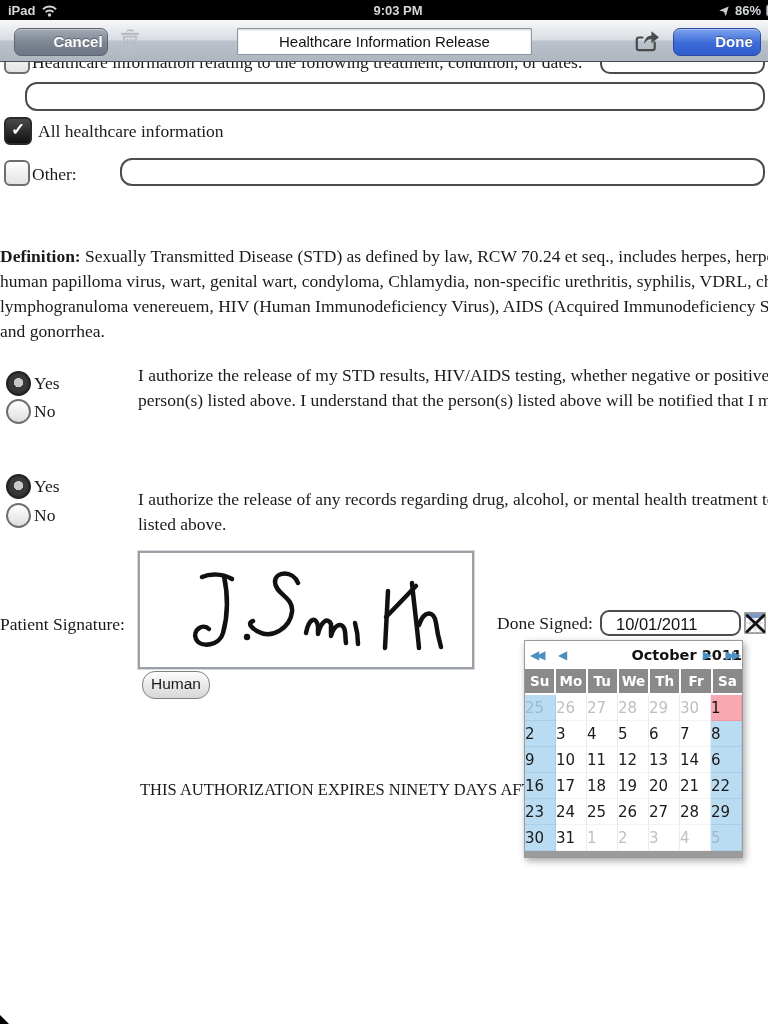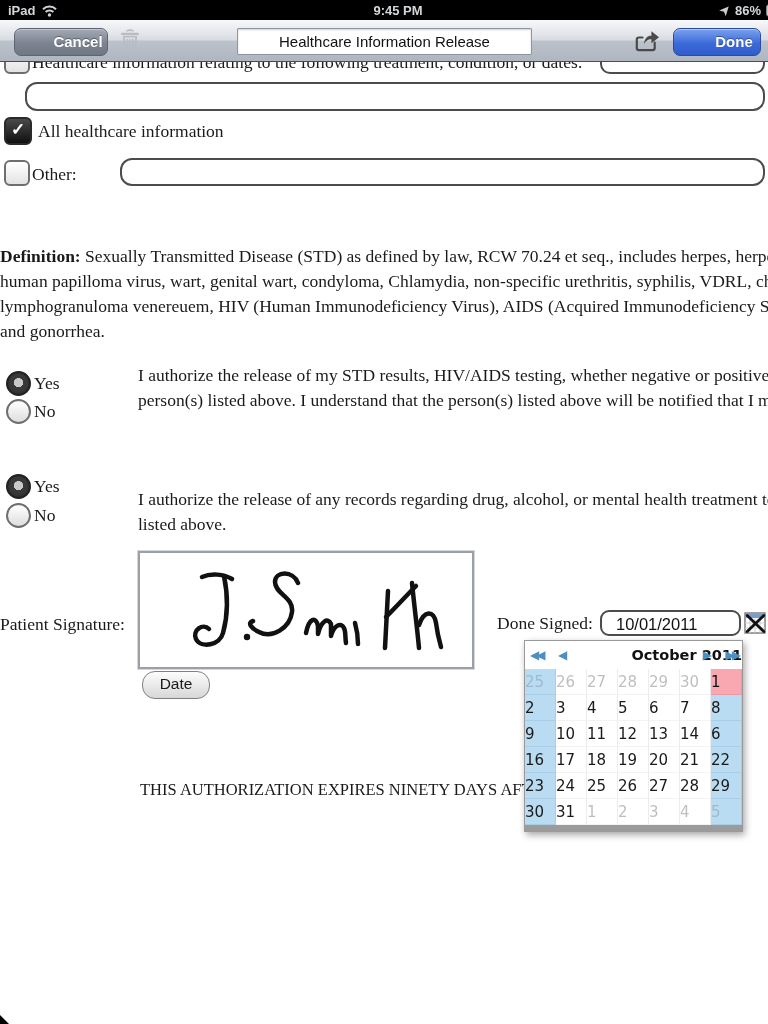--- a/index.html
+++ b/index.html
@@ -102,21 +102,21 @@
   <div class="status-bar">
     <div class="sb-left">
       <span>iPad</span>
       <svg width="17" height="13" viewBox="0 0 17 13">
         <path d="M2,5.2 A9.2,9.2 0 0 1 15,5.2" stroke="#cfd3d8" stroke-width="2" fill="none"></path>
         <path d="M4.6,8 A5.6,5.6 0 0 1 12.4,8" stroke="#cfd3d8" stroke-width="2" fill="none"></path>
         <circle cx="8.5" cy="11" r="1.7" fill="#cfd3d8"></circle>
       </svg>
     </div>
     <div class="sb-center">
-      <span>9:45 PM</span>
+      <span>9:03 PM</span>
     </div>
     <div class="sb-right">
       <span class="loc-arrow">➤</span>
       <span>86%</span>
       <svg width="25" height="13" viewBox="0 0 25 13">
         <rect x="0.75" y="1" width="21" height="11" rx="2" fill="#e6e9ec" stroke="#8d949c" stroke-width="1.2"></rect>
         <rect x="22.5" y="4" width="2" height="5" rx="1" fill="#8d949c"></rect>
         <path d="M12.5,2 L7.5,7.2 h3 L9.5,11 L15,5.6 h-3.2 Z" fill="#23262a"></path>
       </svg>
     </div>
@@ -185,41 +185,50 @@
         <path d="M166,80 C169,65 176,63 178,73 L178,81 C181,68 188,64 191,71 L191,83 C194,72 201,69 204,75 C206,79 205,85 206,90"></path>
         <path d="M215,70 C217,77 218,84 218,91"></path>
         <path d="M248,38 C247,57 246,77 245,95"></path>
         <path d="M246,64 C256,54 266,43 276,33"></path>
         <path d="M272,30 C274,51 277,73 279,95"></path>
         <path d="M279,72 C284,57 294,57 296,70 C297,78 299,87 301,94"></path>
       </g>
       <circle cx="107" cy="84" r="3.2" fill="#111"></circle>
     </svg>
   </div>
-  <div class="btn-clear">Date</div>
+  <div class="btn-clear">Human</div>
 
   <div class="serif-label" style="left:497px;top:613px;">Done Signed:</div>
   <div class="date-field">10/01/2011</div>
   <svg class="cal-icon" width="23" height="24" viewBox="0 0 23 24">
     <rect x="1" y="2" width="20" height="20" fill="#fff" stroke="#777" stroke-width="1.4"></rect>
     <rect x="1.7" y="2.7" width="18.6" height="4.3" fill="#7a9cc6"></rect>
     <path d="M1,12 h20 M1,17 h20 M6,7 v15 M11,7 v15 M16,7 v15" stroke="#cfcfcf" stroke-width="1"></path>
     <path d="M3.2,4.5 L19.8,20.5 M19.8,4.5 L3.2,20.5" stroke="#111" stroke-width="2.8" stroke-linecap="round"></path>
   </svg>
 
   <div class="expires">THIS AUTHORIZATION EXPIRES NINETY DAYS AFTER</div>
 
   <div class="calendar">
     <div class="cal-head">
       <span class="cal-nav pv">◀◀</span>
       <span class="cal-nav p">◀</span>
       <div class="cal-title">October 2011</div>
       <span class="cal-nav n">▶</span>
       <span class="cal-nav nx">▶▶</span>
     </div>
+    <div class="cal-dh-row">
+        <div class="cal-dh">Su</div>
+        <div class="cal-dh">Mo</div>
+        <div class="cal-dh">Tu</div>
+        <div class="cal-dh">We</div>
+        <div class="cal-dh">Th</div>
+        <div class="cal-dh">Fr</div>
+        <div class="cal-dh">Sa</div>
+      </div>
     <div class="cal-grid">
         <div class="cal-c wk ot">25</div>
         <div class="cal-c ot">26</div>
         <div class="cal-c ot">27</div>
         <div class="cal-c ot">28</div>
         <div class="cal-c ot">29</div>
         <div class="cal-c ot">30</div>
         <div class="cal-c wk sel">1</div>
         <div class="cal-c wk">2</div>
         <div class="cal-c">3</div>

